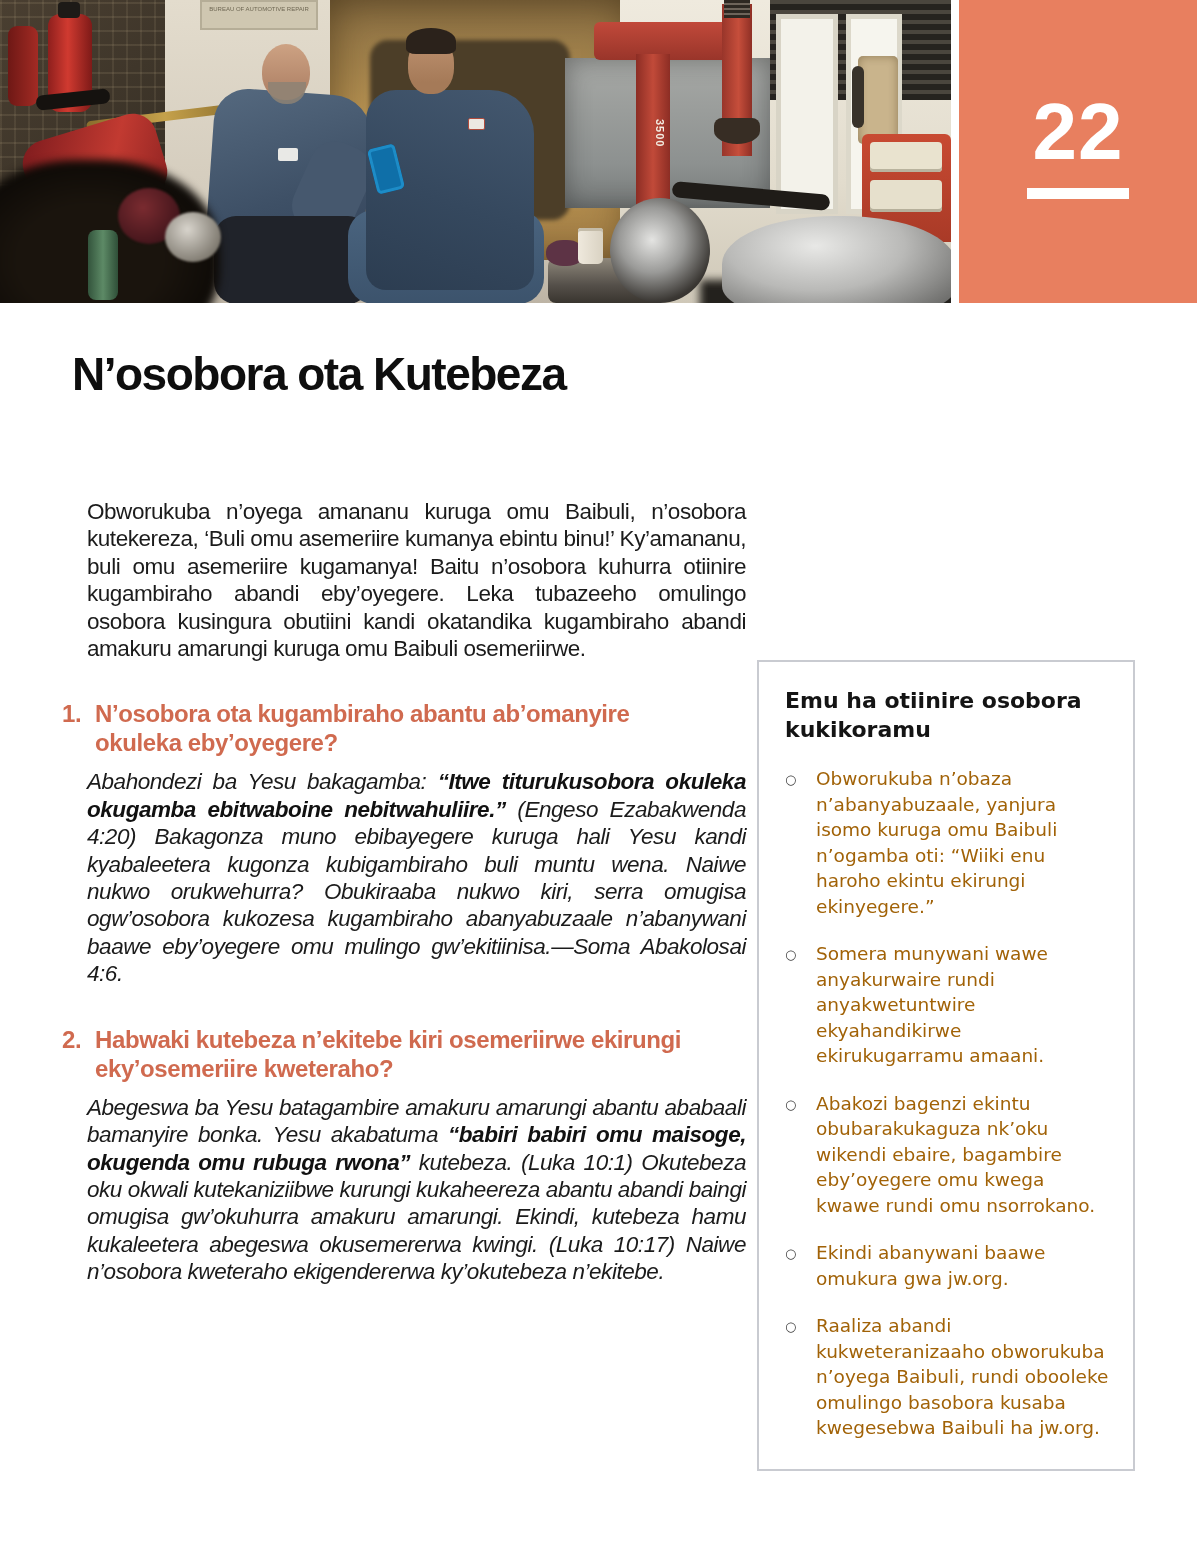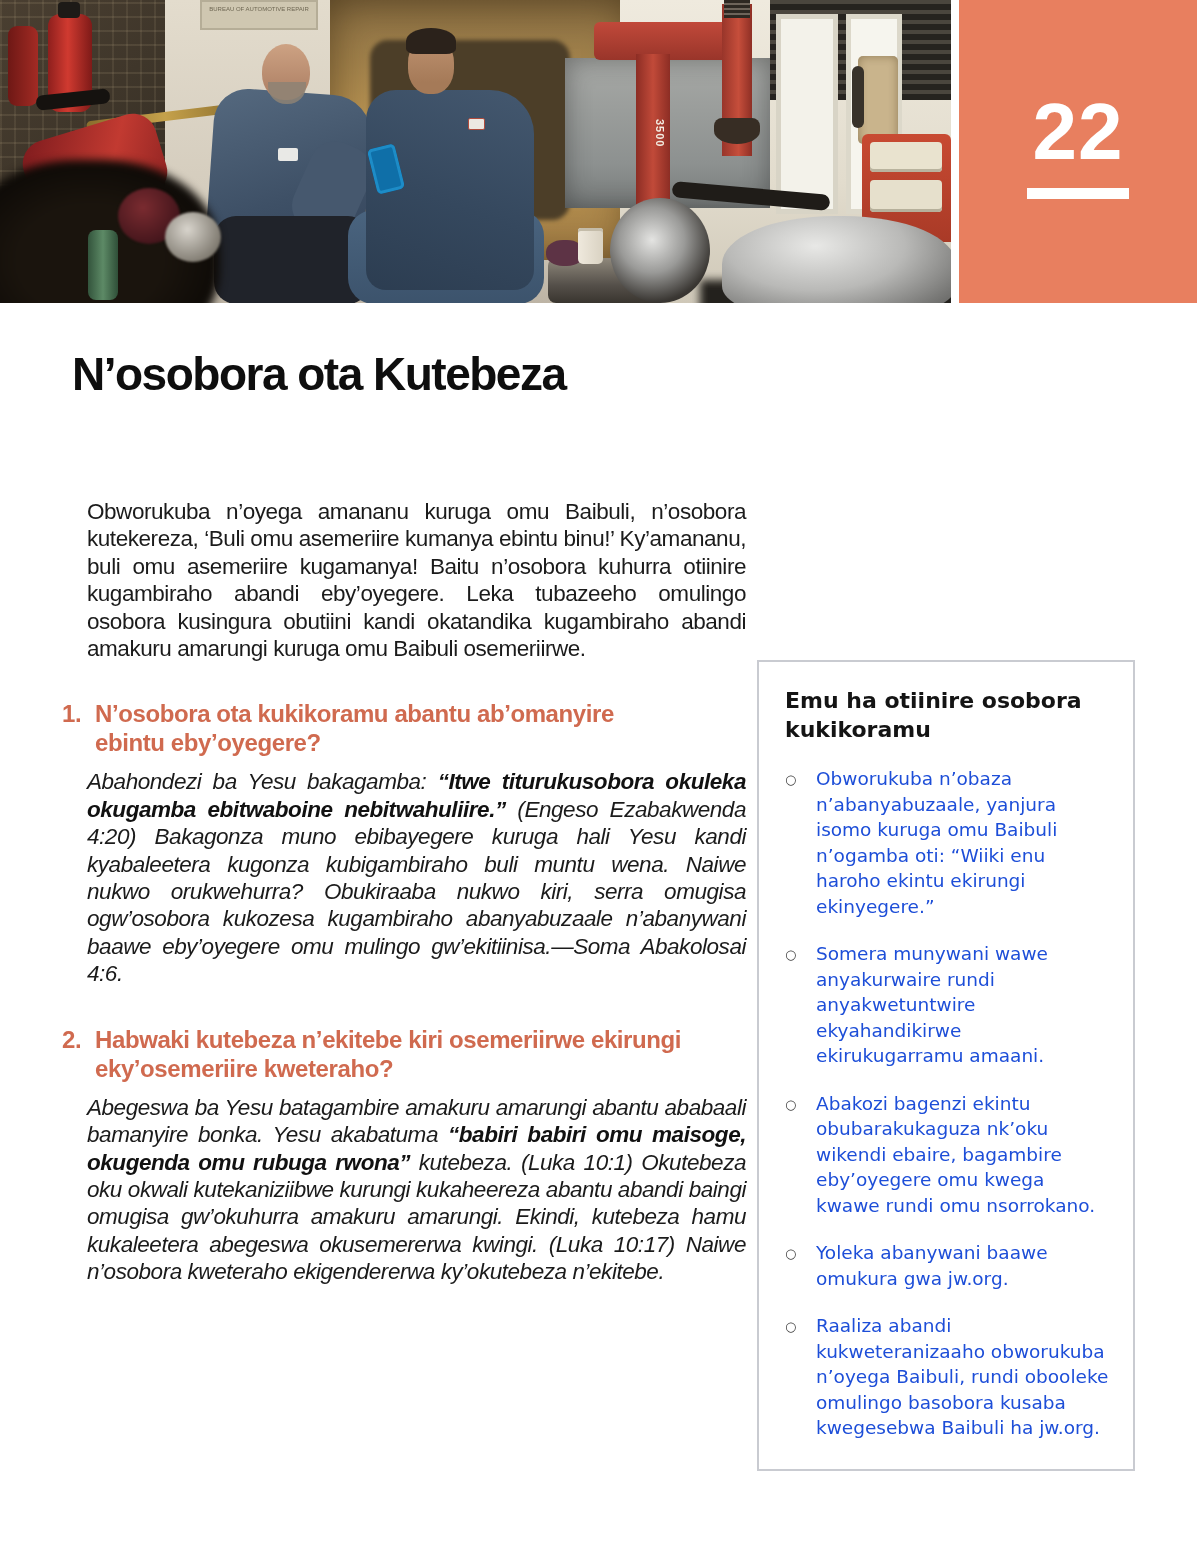--- a/index.html
+++ b/index.html
@@ -77,21 +77,21 @@
   .section-heading{display:flex;color:#d06a4f;font-weight:bold;font-size:24px;line-height:29px;letter-spacing:-0.4px;max-width:620px;}
   .section-heading .num{flex:none;width:33px;}
   .section-body{margin:11px 0 0 25px;font-style:italic;}
   .body-text b{font-weight:bold;color:#111;}
 
   
   .sidebar{position:absolute;left:757px;top:660px;width:378px;min-height:690px;box-sizing:border-box;background:#fff;border:2px solid #c9cbd1;padding:24px 24px 28px 26px;}
   .sb-title{font-family:"DejaVu Sans",sans-serif;font-weight:bold;font-size:22px;line-height:29px;color:#141414;}
   .sb-item{display:flex;margin-top:22px;font-family:"DejaVu Sans",sans-serif;}
   .sb-marker{flex:none;width:31px;font-size:13px;line-height:25px;color:#3a3a3a;padding-top:1px;}
-  .sb-text{font-size:18.5px;line-height:25.5px;color:#1d4ed8;}
+  .sb-text{font-size:18.5px;line-height:25.5px;color:#a16207;}
 </style>
 </head>
 <body>
 
 <div class="photo">
   <div class="ph-wall-left"></div>
   <div class="ph-pegs"></div>
   <div class="ph-wall-white"></div>
   <div class="ph-door-amber"></div>
   <div class="ph-machine-dark"></div>
@@ -151,21 +151,21 @@
 <div class="title">
   <div>N’osobora ota Kutebeza</div>
 </div>
 
 <div class="main-col">
   <p class="body-text intro">Obworukuba n’oyega amananu kuruga omu Baibuli, n’osobora kutekereza, ‘Buli omu asemeriire kumanya ebintu binu!’ Ky’amananu, buli omu asemeriire kugamanya! Baitu n’osobora kuhurra otiinire kugambiraho abandi eby’oyegere. Leka tubazeeho omulingo osobora kusingura obutiini kandi okatandika kugambiraho abandi amakuru amarungi kuruga omu Baibuli osemeriirwe.</p>
   <div>
       <div class="section">
         <div class="section-heading">
           <span class="num">1.</span>
-          <span>N’osobora ota kukikoramu abantu ab’omanyire ebintu eby’oyegere?</span>
+          <span>N’osobora ota kugambiraho abantu ab’omanyire okuleka eby’oyegere?</span>
         </div>
         <p class="body-text section-body"><span>Abahondezi ba Yesu bakagamba: </span><b>“Itwe titurukusobora okuleka okugamba ebitwaboine nebitwahuliire.”</b><span> (Engeso Ezabakwenda 4:20) Bakagonza muno ebibayegere kuruga hali Yesu kandi kyabaleetera kugonza kubigambiraho buli muntu wena. Naiwe nukwo orukwehurra? Obukiraaba nukwo kiri, serra omugisa ogw’osobora kukozesa kugambiraho abanyabuzaale n’abanywani baawe eby’oyegere omu mulingo gw’ekitiinisa.—Soma Abakolosai 4:6.</span></p>
       </div>
       <div class="section">
         <div class="section-heading">
           <span class="num">2.</span>
           <span>Habwaki kutebeza n’ekitebe kiri osemeriirwe ekirungi eky’osemeriire kweteraho?</span>
         </div>
         <p class="body-text section-body"><span>Abegeswa ba Yesu batagambire amakuru amarungi abantu ababaali bamanyire bonka. Yesu akabatuma </span><b>“babiri babiri omu maisoge, okugenda omu rubuga rwona”</b><span> kutebeza. (Luka 10:1) Okutebeza oku okwali kutekaniziibwe kurungi kukaheereza abantu abandi baingi omugisa gw’okuhurra amakuru amarungi. Ekindi, kutebeza hamu kukaleetera abegeswa okusemererwa kwingi. (Luka 10:17) Naiwe n’osobora kweteraho ekigendererwa ky’okutebeza n’ekitebe.</span></p>
       </div>
@@ -182,20 +182,20 @@
       <div class="sb-item">
         <span class="sb-marker">○</span>
         <span class="sb-text">Somera munywani wawe anyakurwaire rundi anyakwetuntwire ekyahandikirwe ekirukugarramu amaani.</span>
       </div>
       <div class="sb-item">
         <span class="sb-marker">○</span>
         <span class="sb-text">Abakozi bagenzi ekintu obubarakukaguza nk’oku wikendi ebaire, bagambire eby’oyegere omu kwega kwawe rundi omu nsorrokano.</span>
       </div>
       <div class="sb-item">
         <span class="sb-marker">○</span>
-        <span class="sb-text">Yoleka abanywani baawe omukura gwa jw.org.</span>
+        <span class="sb-text">Ekindi abanywani baawe omukura gwa jw.org.</span>
       </div>
       <div class="sb-item">
         <span class="sb-marker">○</span>
         <span class="sb-text">Raaliza abandi kukweteranizaaho obworukuba n’oyega Baibuli, rundi obooleke omulingo basobora kusaba kwegesebwa Baibuli ha jw.org.</span>
       </div>
     </div>
 </div>
 
 </body></html>

